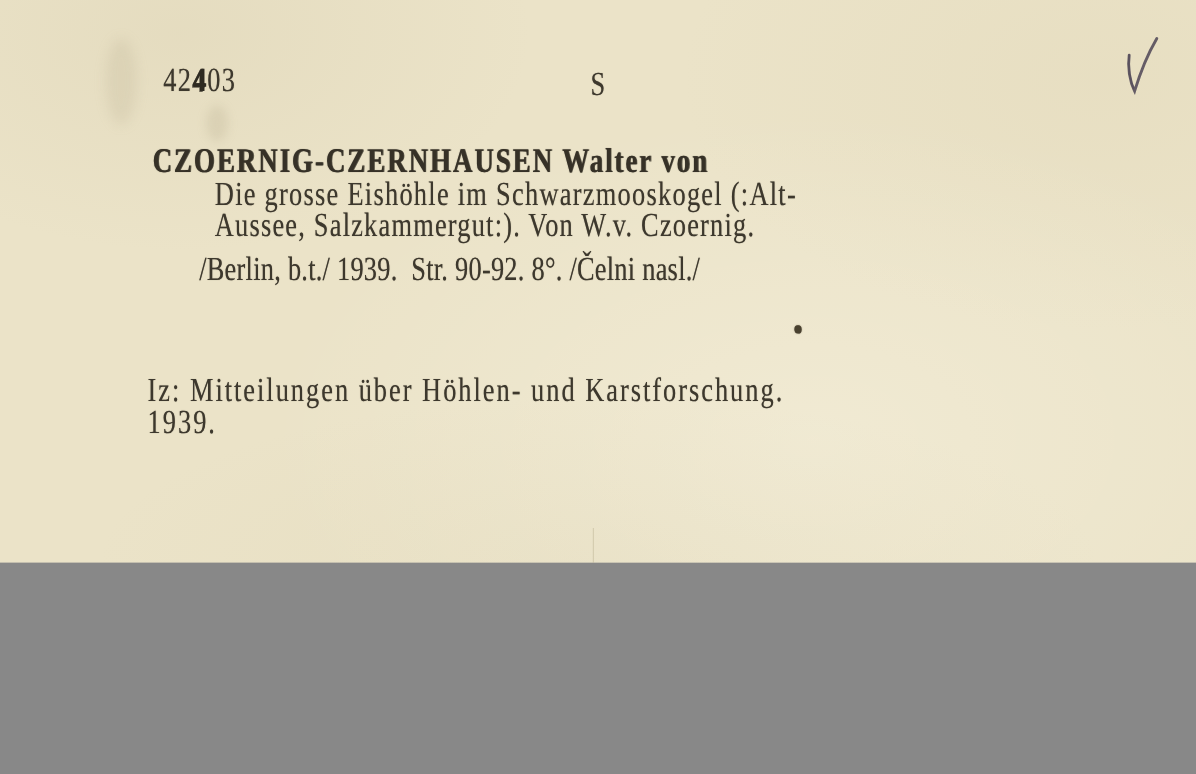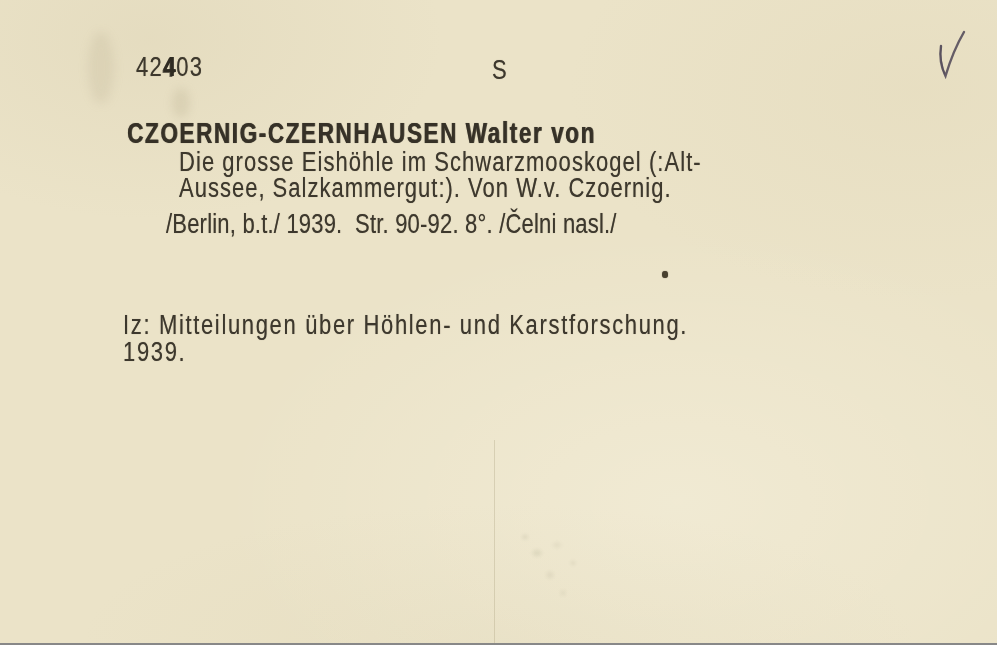--- a/index.html
+++ b/index.html
@@ -3,29 +3,29 @@
 <meta charset="utf-8">
 <style>
   html, body {
     margin: 0;
     padding: 0;
     background: #888;
   }
   .card {
     position: relative;
     width: 997px;
-    height: 643px;
+    height: 469px;
     overflow: hidden;
     background-color: #ebe3c8;
     background-image:
       radial-gradient(700px 420px at 68% 78%, rgba(255,252,240,0.28), rgba(255,252,240,0) 65%),
       radial-gradient(420px 260px at 15% 6%, rgba(196,184,148,0.16), rgba(196,184,148,0) 70%),
       radial-gradient(500px 300px at 92% 14%, rgba(214,202,166,0.18), rgba(214,202,166,0) 70%),
       radial-gradient(600px 200px at 50% 100%, rgba(206,196,160,0.14), rgba(206,196,160,0) 70%);
-    font-family: Liberation Sans, sans-serif;
+    font-family: Liberation Serif, serif;
     color: #3d382d;
   }
   .tw {
     position: absolute;
     display: inline-block;
     white-space: pre;
     line-height: 1;
     transform: scaleY(1.28);
     transform-origin: top left;
     text-shadow: 0 0 0.6px rgba(58,53,42,0.55);

